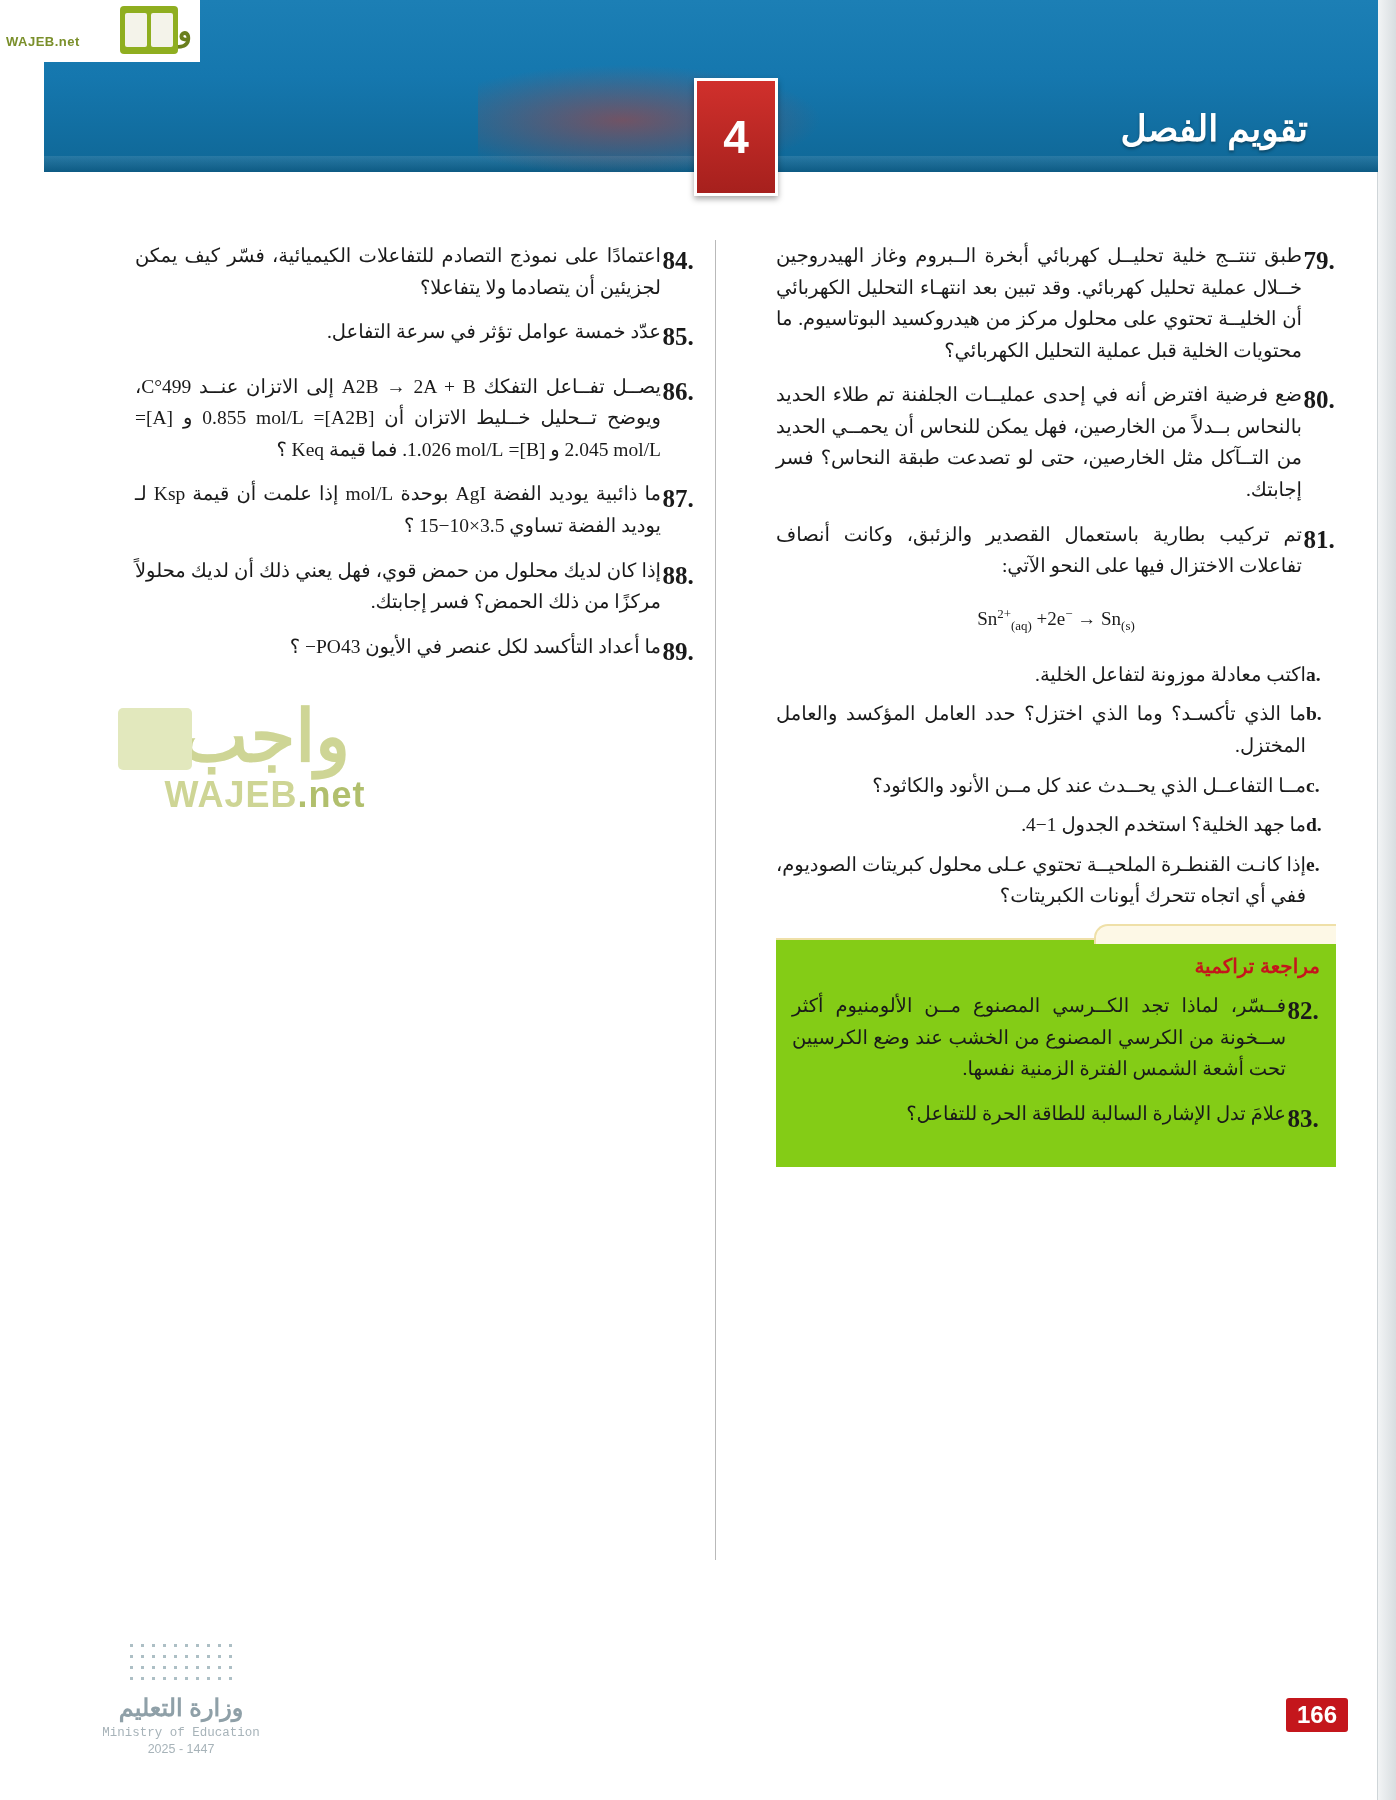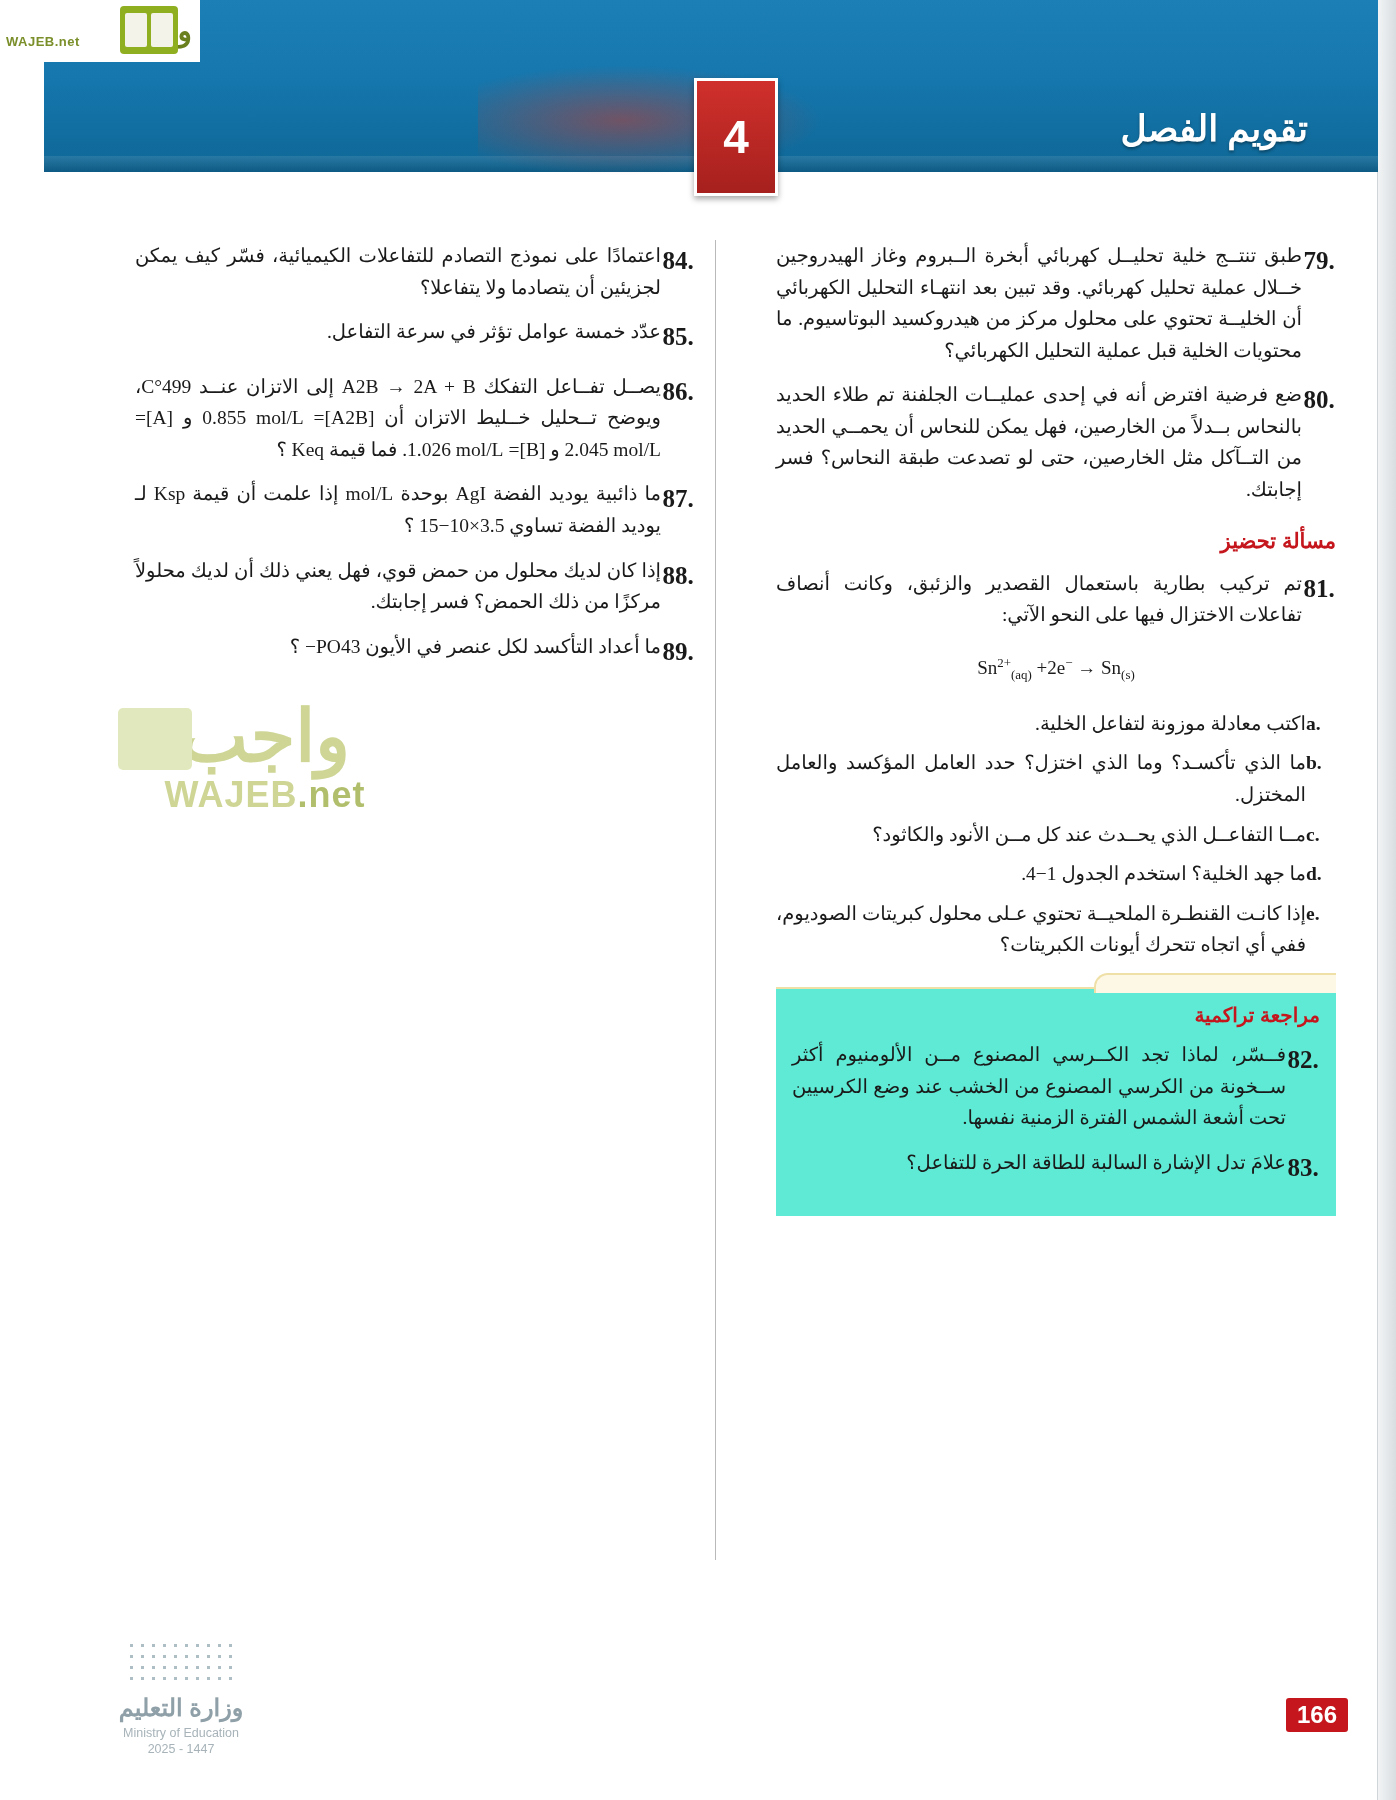--- a/index.html
+++ b/index.html
@@ -222,21 +222,21 @@
     font-size: 19px;
     margin: 22px 0;
     font-family: "Liberation Serif", serif;
   }
   .eqn sub { font-size: 0.68em; }
   .eqn sup { font-size: 0.68em; }
 
   
   .review-box {
     margin-top: 26px;
-    background: #5eead4;
+    background: #84cc16;
     border-top: 2px solid #efe0a8;
     position: relative;
     padding: 10px 16px 14px 16px;
   }
   .review-box .tab {
     position: absolute;
     top: -16px;
     right: 0;
     width: 240px;
     height: 18px;
@@ -311,20 +311,21 @@
   .footer-ar {
     font-size: 24px;
     color: #8fa0a8;
     letter-spacing: 2px;
     font-weight: bold;
   }
   .footer-en {
     font-size: 12.5px;
     color: #a7b3b9;
     margin-top: 4px;
+    font-family: Liberation Mono, monospace;
   }
   .footer-year {
     font-size: 12.5px;
     color: #a7b3b9;
     margin-top: 2px;
     direction: ltr;
   }
 
   .page-number {
     position: absolute;
@@ -380,21 +381,20 @@
       <div class="qitem">
         <div class="qnum">79.</div>
         <div class="qtext">طبق تنتــج خلية تحليــل كهربائي أبخرة الــبروم وغاز الهيدروجين خــلال عملية تحليل كهربائي. وقد تبين بعد انتهـاء التحليل الكهربائي أن الخليــة تحتوي على محلول مركز من هيدروكسيد البوتاسيوم. ما محتويات الخلية قبل عملية التحليل الكهربائي؟</div>
       </div>
 
       <div class="qitem">
         <div class="qnum">80.</div>
         <div class="qtext">ضع فرضية افترض أنه في إحدى عمليــات الجلفنة تم طلاء الحديد بالنحاس بــدلاً من الخارصين، فهل يمكن للنحاس أن يحمــي الحديد من التــآكل مثل الخارصين، حتى لو تصدعت طبقة النحاس؟ فسر إجابتك.</div>
       </div>
 
-      <div class="sec-heading">مسألة تحضيز</div>
 
       <div class="qitem">
         <div class="qnum">81.</div>
         <div class="qtext">تم تركيب بطارية باستعمال القصدير والزئبق، وكانت أنصاف تفاعلات الاختزال فيها على النحو الآتي:</div>
       </div>
 
       <div class="eqn">
         Sn<sup>2+</sup><sub>(aq)</sub> +2e<sup>−</sup> → Sn<sub>(s)</sub>
       </div>
 

